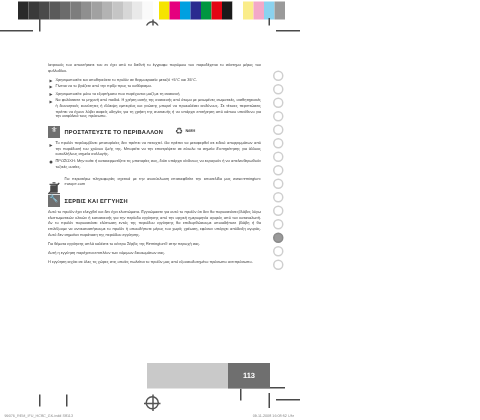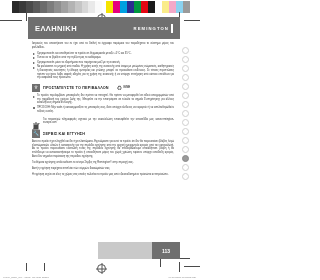--- a/index.html
+++ b/index.html
@@ -343,27 +343,20 @@
   <div class="reg-mark" style="left:160px; top:255px; width:1px; height:12px;"></div>
   <div class="reg-mark" style="left:160px; top:258px; width:30px; height:1px;"></div>
   <div class="reg-mark" style="left:26px; top:263px; width:1px; height:8px;"></div>
   <div class="reg-mark" style="left:44px; top:263px; width:1px; height:8px;"></div>
 
   <div class="reg-target" style="left:97px; top:14px;"></div>
   <div class="reg-target" style="left:97px; top:264px;"></div>
 
   <div class="page">
 
-    <div class="header-band">
-      <span class="lang-title">ΕΛΛΗΝΙΚΗ</span>
-      <span class="brand-wrap">
-        <span class="brand-logo">REMINGTON</span>
-        <span class="brand-bar"></span>
-      </span>
-    </div>
 
     <div class="thumb-tab">
       <span class="thumb-ring"></span>
       <span class="thumb-ring"></span>
       <span class="thumb-ring"></span>
       <span class="thumb-ring"></span>
       <span class="thumb-ring"></span>
       <span class="thumb-ring"></span>
       <span class="thumb-ring"></span>
       <span class="thumb-ring"></span>

